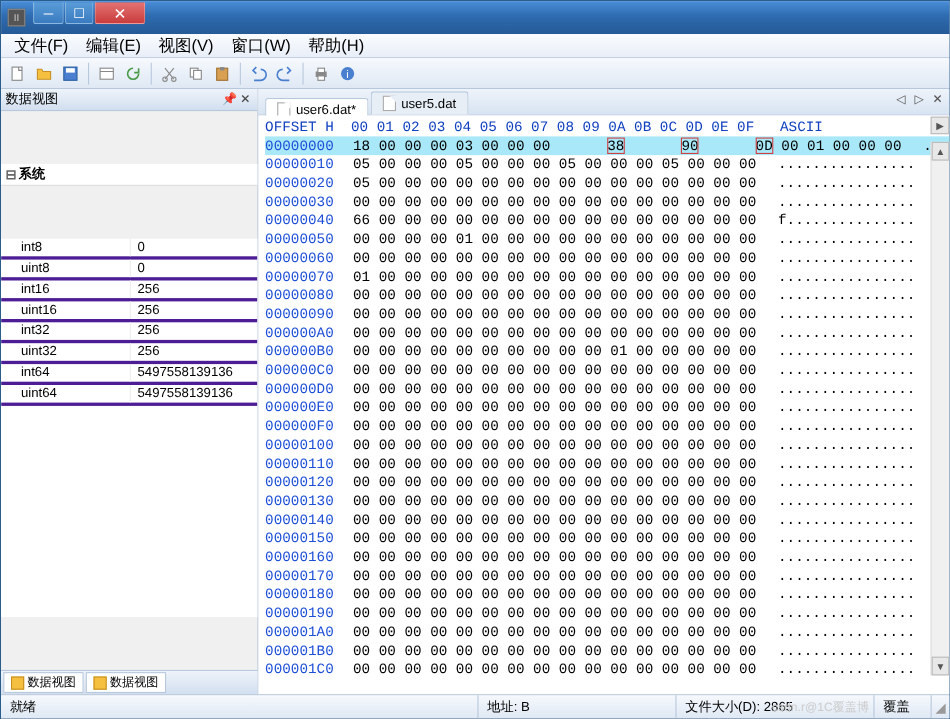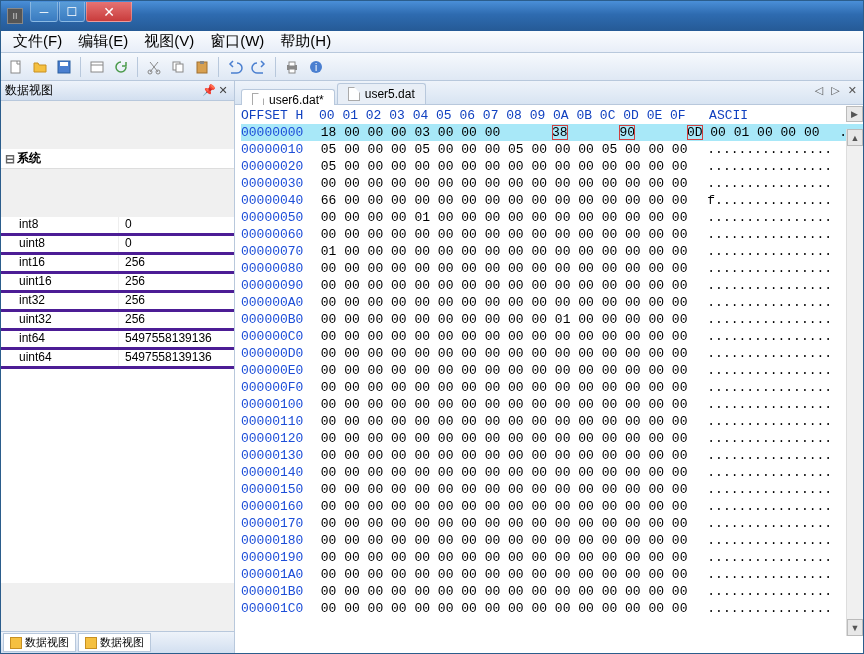--- a/index.html
+++ b/index.html
@@ -257,14 +257,24 @@
         </div>
         <div class="vscroll">
           <div class="arrow au">▲</div>
           <div class="arrow ad">▼</div>
         </div>
       </div>
     </div>
 
   </div>
 
+  <div class="statusbar">
+    <div class="cell wide">就绪</div>
+    <div class="cell" style="width:180px">地址: B</div>
+    <div class="cell" style="width:180px;position:relative">
+      <span>文件大小(D): 2865</span>
+      <span class="wm" style="position:absolute;right:4px">csdn.r@1C覆盖博</span>
+    </div>
+    <div class="cell" style="width:52px">覆盖</div>
+    <div class="grip">◢</div>
+  </div>
 
 </div>
 
 </body></html>

